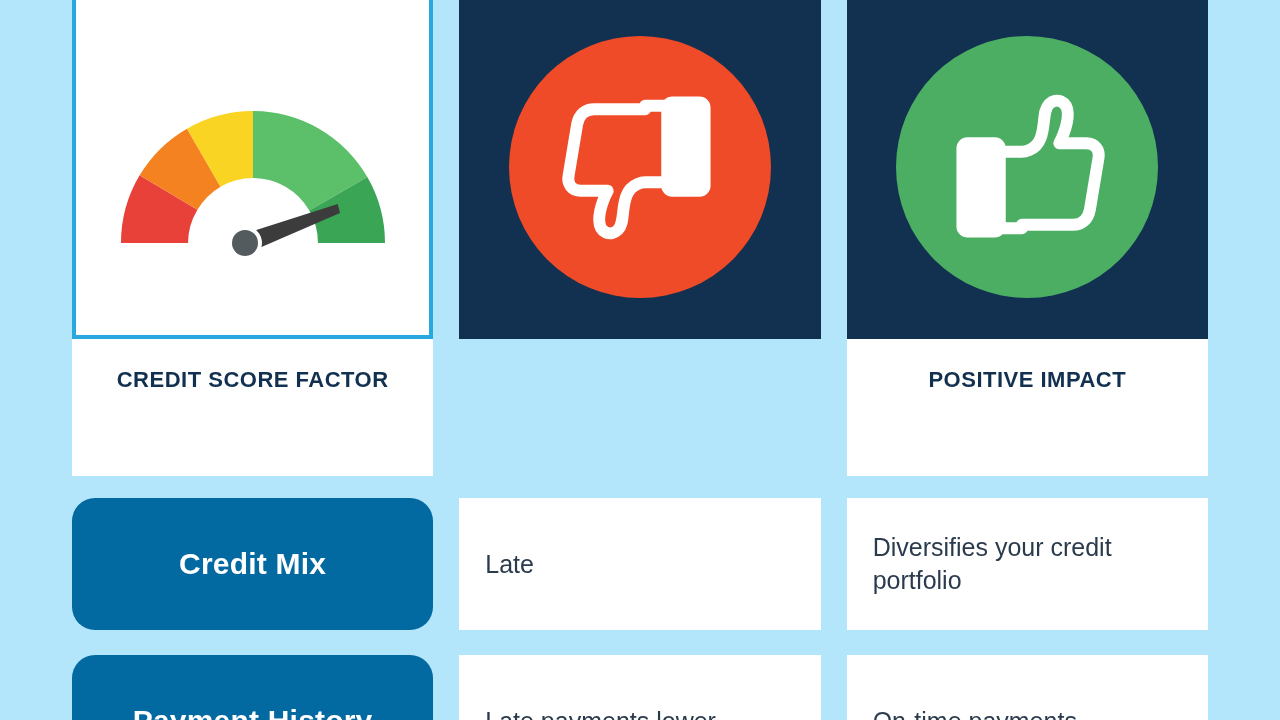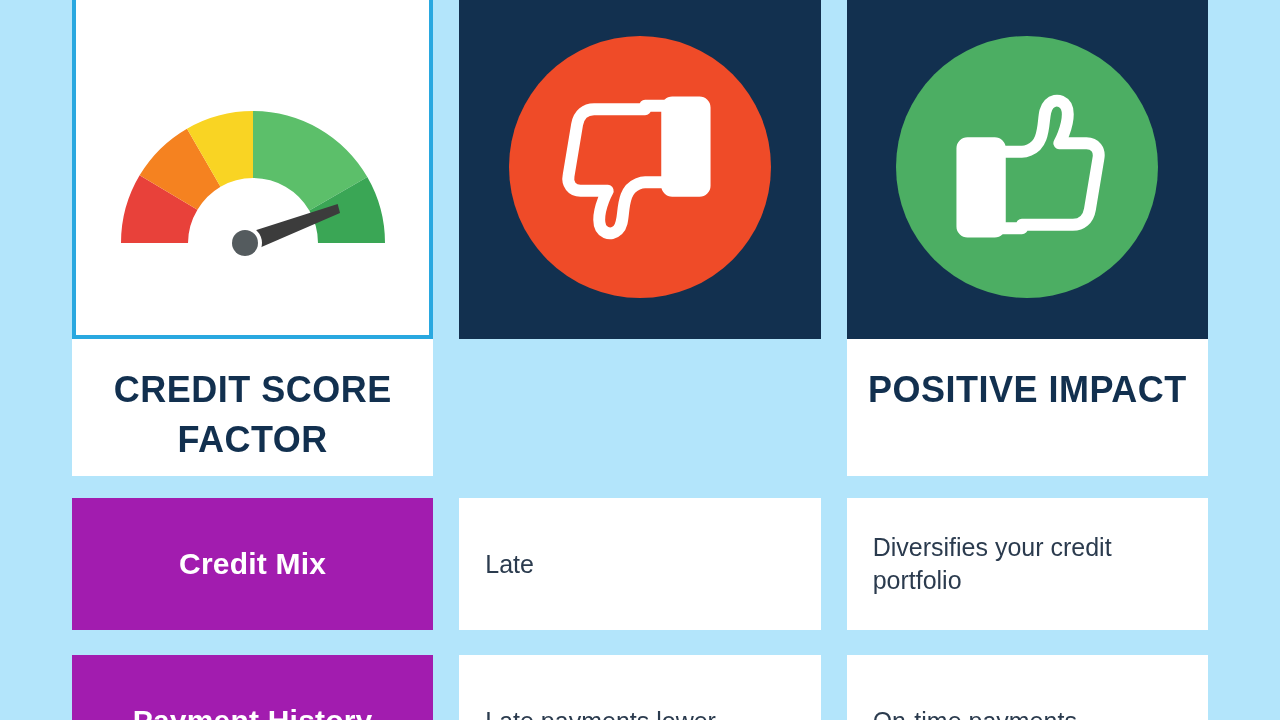--- a/index.html
+++ b/index.html
@@ -55,21 +55,21 @@
     align-items: flex-start;
     justify-content: center;
     padding-top: 26px;
     box-sizing: border-box;
   }
   .header-label span {
     display: block;
     text-align: center;
     color: #12304f;
     font-weight: bold;
-    font-size: 36px;
+    font-size: 22px;
     letter-spacing: 0.5px;
     line-height: 1.38;
     text-transform: uppercase;
     max-width: 320px;
   }
   
   .gauge {
     width: 300px;
     height: 170px;
     position: relative;
@@ -101,23 +101,24 @@
     gap: 26px;
     height: 132px;
   }
   .cell {
     width: 362px;
     box-sizing: border-box;
     display: flex;
     align-items: center;
   }
   .cell.factor {
-    background: #a21caf;
+    background: #0369a1;
     justify-content: center;
     text-align: center;
+    border-radius: 23px;
   }
   .cell.factor span {
     color: #ffffff;
     font-weight: bold;
     font-size: 30px;
     letter-spacing: .2px;
   }
   .cell.text {
     background: #ffffff;
     padding: 0 26px;

